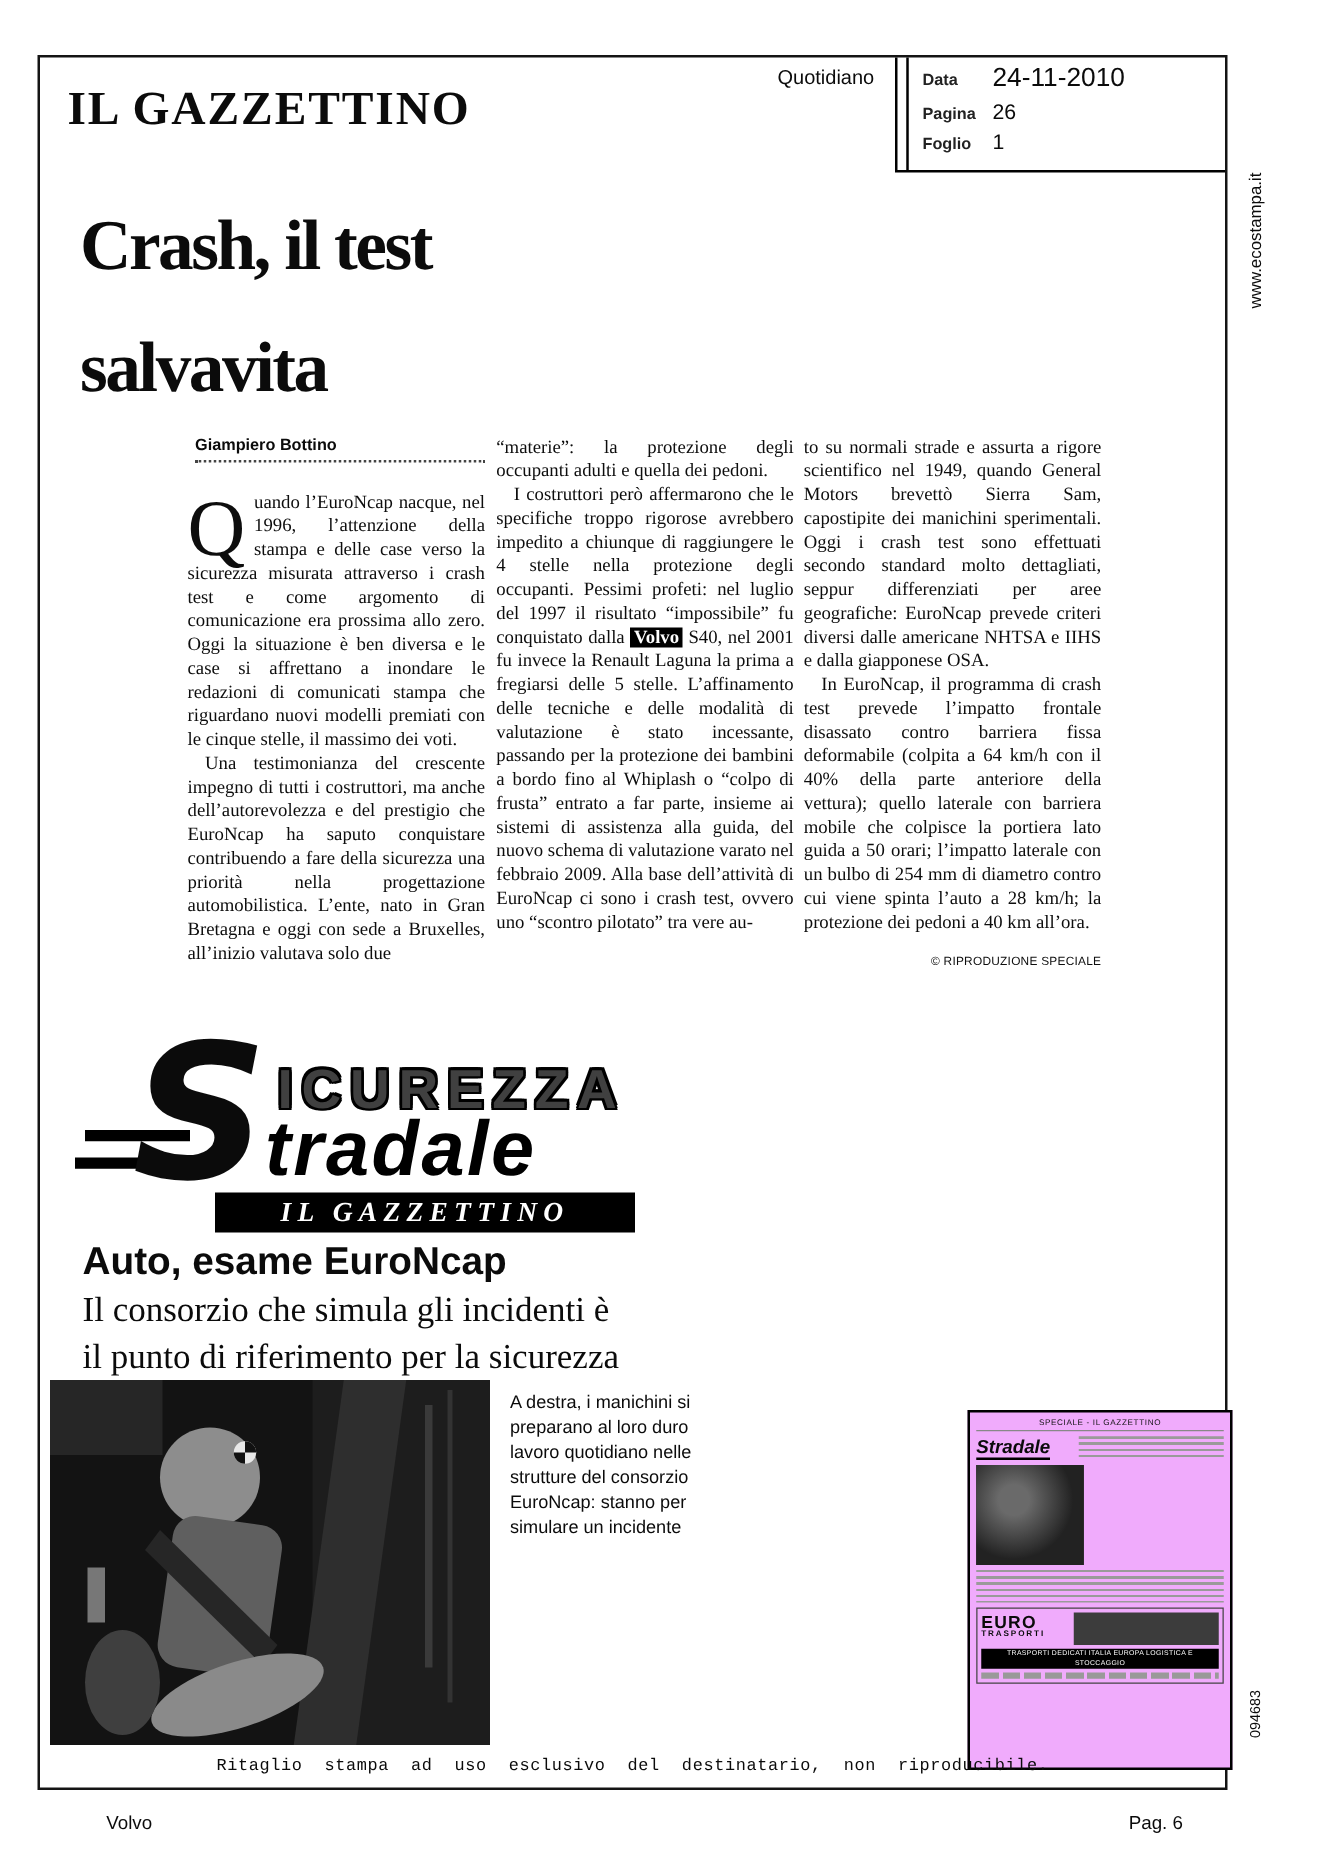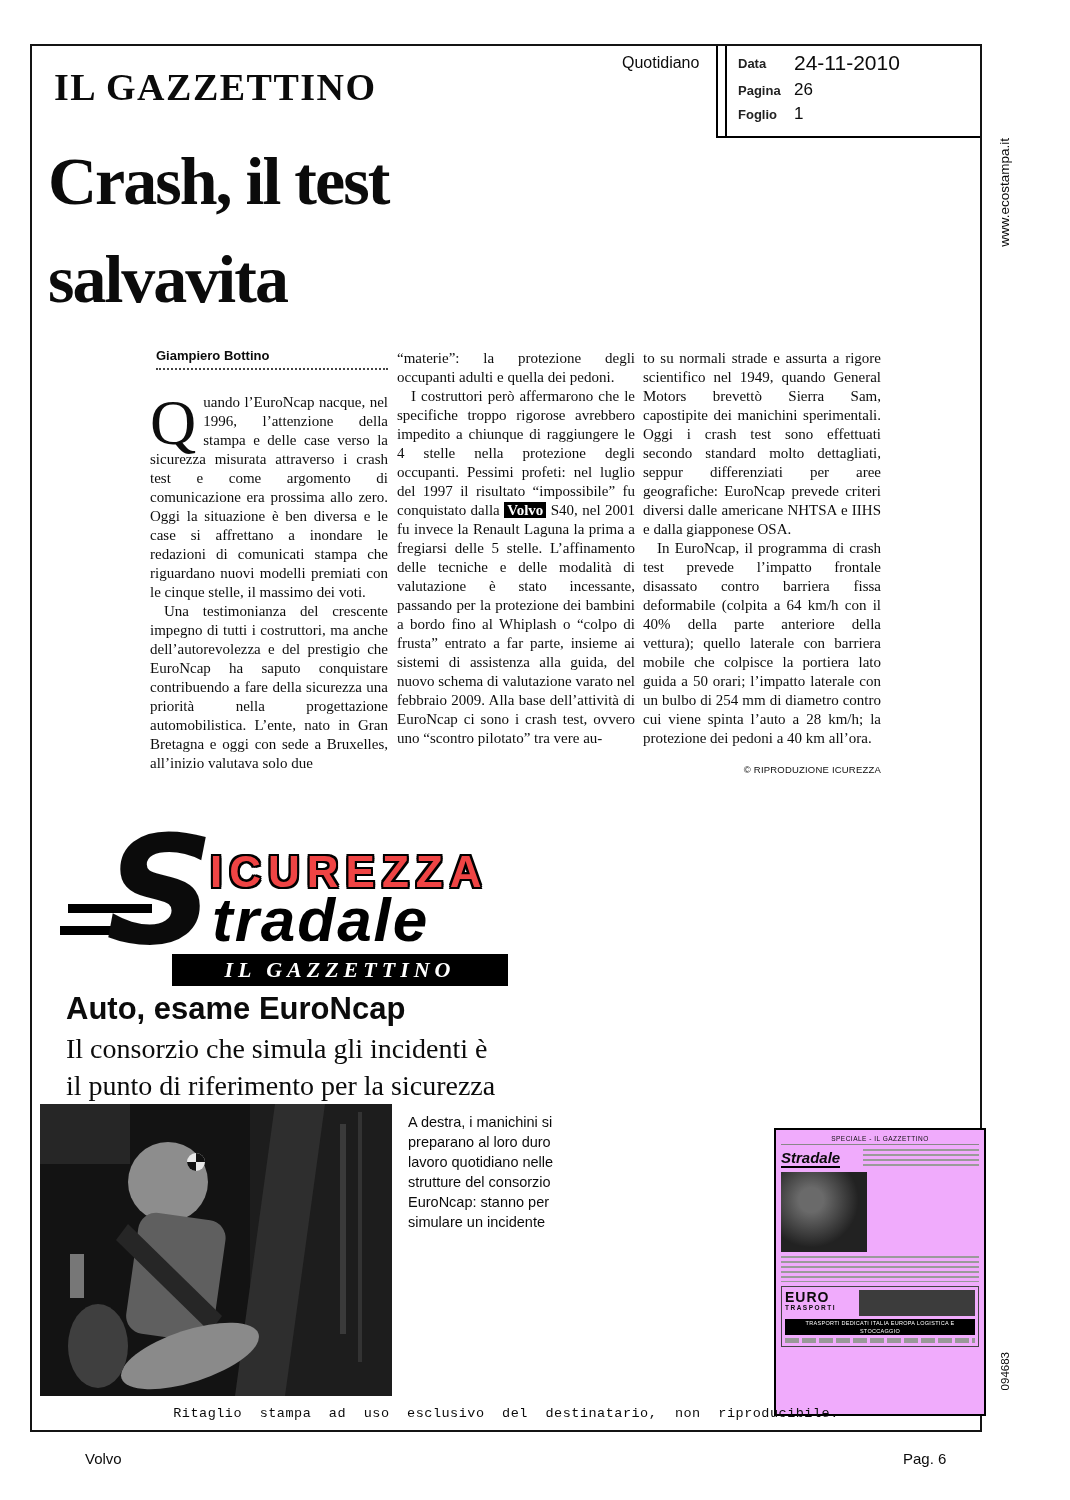--- a/index.html
+++ b/index.html
@@ -15,42 +15,42 @@
   .vline-a { left:684px; } .vline-b { left:693px; }
   .hline-info { position:absolute; left:684px; top:90px; right:0; height:2px; background:#000; }
   .lbl { position:absolute; left:706px; font-size:13px; color:#222;font-weight:bold; }
   .lbl-data { top:10px; } .lbl-pagina { top:37px; } .lbl-foglio { top:61px; }
   .val { position:absolute; left:762px; }
   .val-date { top:5px; font-size:21px; }
   .val-page { top:34px; font-size:17px; }
   .val-sheet { top:58px; font-size:17px; }
 
   
-  .headline { position:absolute; left:16px; top:86px; margin:0; font-family:"Liberation Serif",serif; font-weight:700; font-size:68px; line-height:98px; letter-spacing:-2px; }
+  .headline { position:absolute; left:16px; top:86px; margin:16px; font-family:"Liberation Serif",serif; font-weight:700; font-size:57px; line-height:98px; letter-spacing:-2px; }
   .hl-line { display:block; }
   .byline { position:absolute; left:124px; top:302px; width:232px; font-size:13px; font-weight:700; border-bottom:2px dotted #444; padding-bottom:5px; }
 
   
   .col { position:absolute; width:238px; font-family:"Liberation Serif",serif; font-size:15px; line-height:19px; text-align:justify; color:#0d0d0d; }
   .col p { margin:0; }
   .col1 { left:118px; top:347px; }
   .col2 { left:365px; top:303px; }
   .col3 { left:611px; top:303px; }
   .p-indent { text-indent:14px; }
   .dropcap { float:left; font-size:64px; line-height:52px; padding:4px 7px 0 0; font-family:"Liberation Serif",serif; }
   .hl-volvo { background:#000; color:#fff; padding:0 3px; font-weight:700; }
   .copyright { margin-top:12px; text-align:right; font-family:"Liberation Sans",sans-serif; font-size:9.5px; letter-spacing:0.2px; }
 
   
   .logo-block { position:absolute; left:28px; top:798px; width:508px; height:152px; }
   .logo-line { position:absolute; background:#000; height:9px; }
   .logo-line1 { left:8px; top:60px; width:84px; }
   .logo-line2 { left:0; top:82px; width:104px; }
   .logo-s { position:absolute; left:46px; top:-28px; font-family:"DejaVu Sans",sans-serif; font-style:italic; font-weight:900; font-size:150px; line-height:150px; letter-spacing:-4px; }
-  .logo-sicurezza { position:absolute; left:136px; top:6px; font-weight:800; font-size:44px; line-height:44px; letter-spacing:7px; color:#ef4444;
+  .logo-sicurezza { position:absolute; left:148px; top:6px; font-weight:800; font-size:44px; line-height:44px; letter-spacing:7px; color:#404040;
       text-shadow:-2px -2px 0 #000, 2px -2px 0 #000, -2px 2px 0 #000, 2px 2px 0 #000, 0 -2px 0 #000, 0 2px 0 #000, -2px 0 0 #000, 2px 0 0 #000;padding-left:14px; }
   .logo-stradale { position:absolute; left:152px; top:44px; font-style:italic; font-weight:900; font-size:62px; line-height:64px; letter-spacing:2px; color:#000; }
   .logo-banner { position:absolute; left:112px; top:110px; width:336px; background:#000; color:#fff; text-align:center; font-family:"Liberation Serif",serif; font-style:italic; font-weight:800; font-size:22px; line-height:32px; letter-spacing:5px; }
 
   
   .second-kicker { position:absolute; left:34px; top:946px; font-family:Liberation Sans, sans-serif; font-weight:700; font-size:31px; line-height:34px; }
   .second-subtitle { position:absolute; left:34px; top:984px; font-family:"Liberation Serif",serif; font-size:28px; line-height:37px; }
   .sub-line { display:block; }
 
   
@@ -118,21 +118,21 @@
     </div>
 
     <div class="col col2">
       <p>“materie”: la protezione degli occupanti adulti e quella dei pedoni.</p>
       <p class="p-indent"><span>I costruttori però affermarono che le specifiche troppo rigorose avrebbero impedito a chiunque di raggiungere le 4 stelle nella protezione degli occupanti. Pessimi profeti: nel luglio del 1997 il risultato “impossibile” fu conquistato dalla </span><span class="hl-volvo">Volvo</span><span> S40, nel 2001 fu invece la Renault Laguna la prima a fregiarsi delle 5 stelle. L’affinamento delle tecniche e delle modalità di valutazione è stato incessante, passando per la protezione dei bambini a bordo fino al Whiplash o “colpo di frusta” entrato a far parte, insieme ai sistemi di assistenza alla guida, del nuovo schema di valutazione varato nel febbraio 2009. Alla base dell’attività di EuroNcap ci sono i crash test, ovvero uno “scontro pilotato” tra vere au-</span></p>
     </div>
 
     <div class="col col3">
       <p>to su normali strade e assurta a rigore scientifico nel 1949, quando General Motors brevettò Sierra Sam, capostipite dei manichini sperimentali. Oggi i crash test sono effettuati secondo standard molto dettagliati, seppur differenziati per aree geografiche: EuroNcap prevede criteri diversi dalle americane NHTSA e IIHS e dalla giapponese OSA.</p>
       <p class="p-indent">In EuroNcap, il programma di crash test prevede l’impatto frontale disassato contro barriera fissa deformabile (colpita a 64 km/h con il 40% della parte anteriore della vettura); quello laterale con barriera mobile che colpisce la portiera lato guida a 50 orari; l’impatto laterale con un bulbo di 254 mm di diametro contro cui viene spinta l’auto a 28 km/h; la protezione dei pedoni a 40 km all’ora.</p>
-      <div class="copyright">© RIPRODUZIONE ICUREZZA</div>
+      <div class="copyright">© RIPRODUZIONE SPECIALE</div>
     </div>
 
     <div class="logo-block">
       <div class="logo-line logo-line1"></div>
       <div class="logo-line logo-line2"></div>
       <span class="logo-s">S</span>
       <span class="logo-sicurezza">ICUREZZA</span>
       <span class="logo-stradale">tradale</span>
       <div class="logo-banner">IL GAZZETTINO</div>
     </div>

